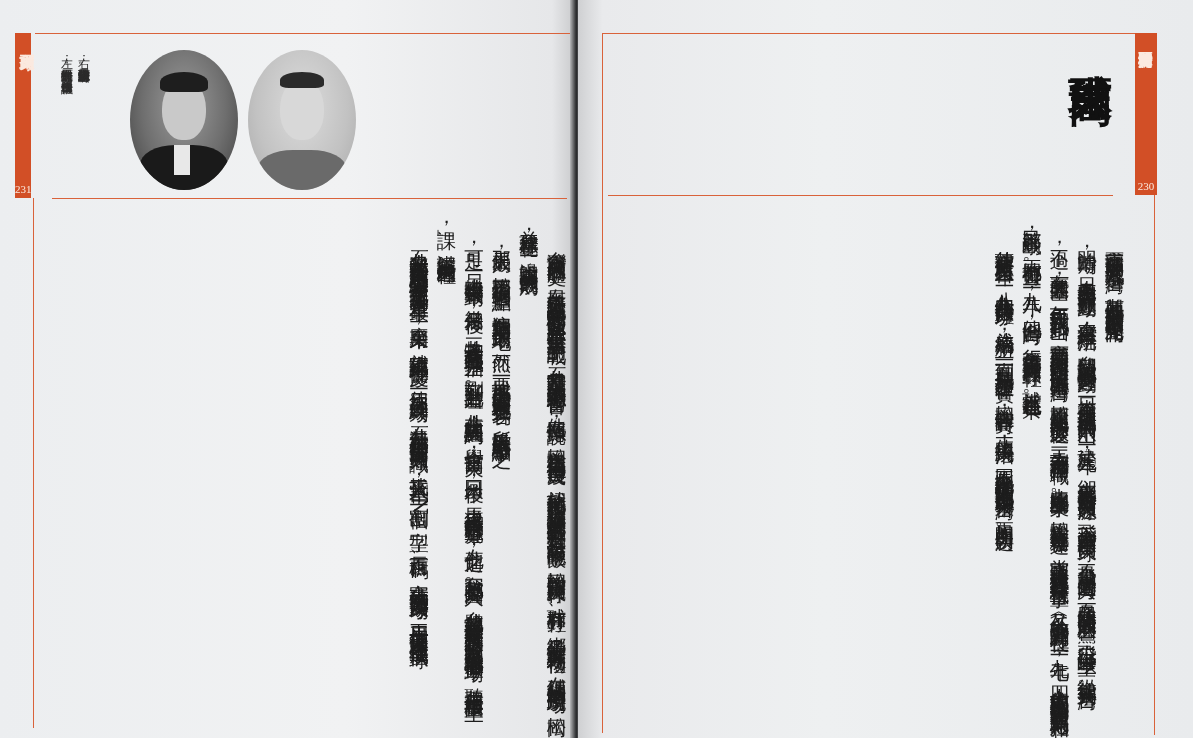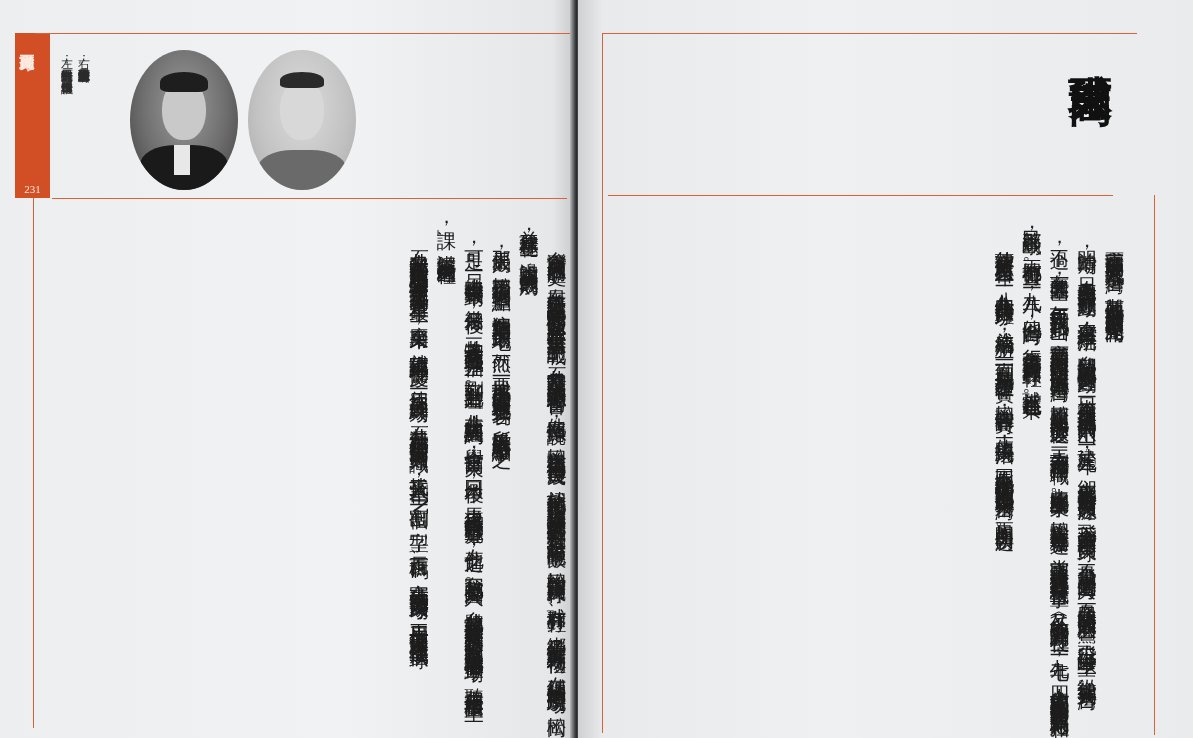--- a/index.html
+++ b/index.html
@@ -39,21 +39,21 @@
   }
   .col-text p { margin:0; text-indent:1em; }
 
   .big-title { position:absolute; writing-mode:vertical-rl; font-family:"DejaVu Sans","Liberation Sans",sans-serif;
     font-weight:bold; font-size:44px; line-height:46px; color:#111; letter-spacing:-2px; }
 </style>
 </head>
 <body>
 
 <div class="page page-left">
-  <div class="band" style="left:15px;top:33px;width:35px;height:165px;">
+  <div class="band" style="left:15px;top:33px;width:16px;height:165px;">
     <div class="band-text">高爾夫球</div>
     <div class="band-num">231</div>
   </div>
   <div class="frame-line" style="left:33px;top:198px;width:1px;height:530px;"></div>
   <div class="frame-line" style="left:35px;top:33px;width:535px;height:1px;"></div>
   <div class="rule" style="left:52px;top:198px;width:515px;"></div>
 
   <div class="caption" style="left:58px;top:48px;height:150px;">
     <div>右：總督府第二號人物民政長官下村宏。</div>
     <div>左：石井光次郎離台返日後，曾任日本國會議長。</div>
@@ -78,20 +78,24 @@
     <p>石井光次郎祕書官後來想到馬場町練兵場（今台北市青年公園一帶）雜草叢生，廢棄未用，就找陸軍經理部長交涉，使用一部分的練兵場。石井就憑井上信那裡學來的高爾夫球知識，找來工人割草，割出一個N字型、長兩百碼、寬六十碼的克難高爾夫球場。再用三個茶葉罐子埋進土裡作成三個球</p>
   </div>
 </div>
 
 <div class="gutter"></div>
 
 <div class="page page-right">
   <div class="frame-line" style="left:24px;top:33px;width:535px;height:1px;"></div>
   <div class="frame-line" style="left:576px;top:195px;width:1px;height:540px;"></div>
   <div class="frame-line" style="left:24px;top:33px;width:1px;height:700px;"></div>
+  <div class="band" style="left:557px;top:33px;width:22px;height:162px;">
+    <div class="band-text" style="font-size:14px;letter-spacing:0;">台灣西方文明初體驗</div>
+    <div class="band-num">230</div>
+  </div>
   <div class="rule" style="left:30px;top:195px;width:505px;"></div>
 
   <div class="big-title" style="left:490px;top:45px;">高爾夫球</div>
 
   <div class="col-text" style="left:30px;top:215px;height:490px;width:520px;">
     <p>高爾夫球運動於一九一八年引進台灣，與其他西方運動傳入走的路徑不完全相同。</p>
     <p>明治時期，日本多由美國媒介西方球類運動，台灣再經日本統治，自然開始認識與接受西方運動。日本第一個高爾夫球場位於神戶的六甲山，建於一九〇三年，卻未直接影響台灣的高爾夫球起源。飛入台灣的第一顆高爾夫球，不是飛越台日之間的黃海，而是像清明時節的候鳥灰面鷲，飛行巴士海峽上空，從菲律賓來到台灣。</p>
     <p>不過，灰面鷲靠基因，年年可以找到彰化八卦山，高爾夫球卻要靠一個叫「松岡富雄」的日本商人帶進台灣。松岡原是九州熊本的士族之後，三十三歲到台灣糖務局任職，由此逐步展開事業。松岡富雄先在糖業發達，當上帝國製糖株式會社專務取締役（執行董事），又任台中的《臺灣新聞社》社長。一九一七年，四十七歲的松岡把事業觸角伸向菲律賓的馬尼拉和民答那峨島，兩地都有公司。一九一八年，他回台灣時，行李就帶著高爾夫球桿和球鞋，球當然也在其中。</p>
     <p>菲律賓被西班牙殖民三百年，一八九八年美國打敗西班牙，成為統治新主，直到一九四一年日本占領菲律賓。松岡去菲律賓時，正值美國統治，因此不如說他從美國的領地把高爾夫球帶來台灣，更加明白與切題。</p>
   </div>

